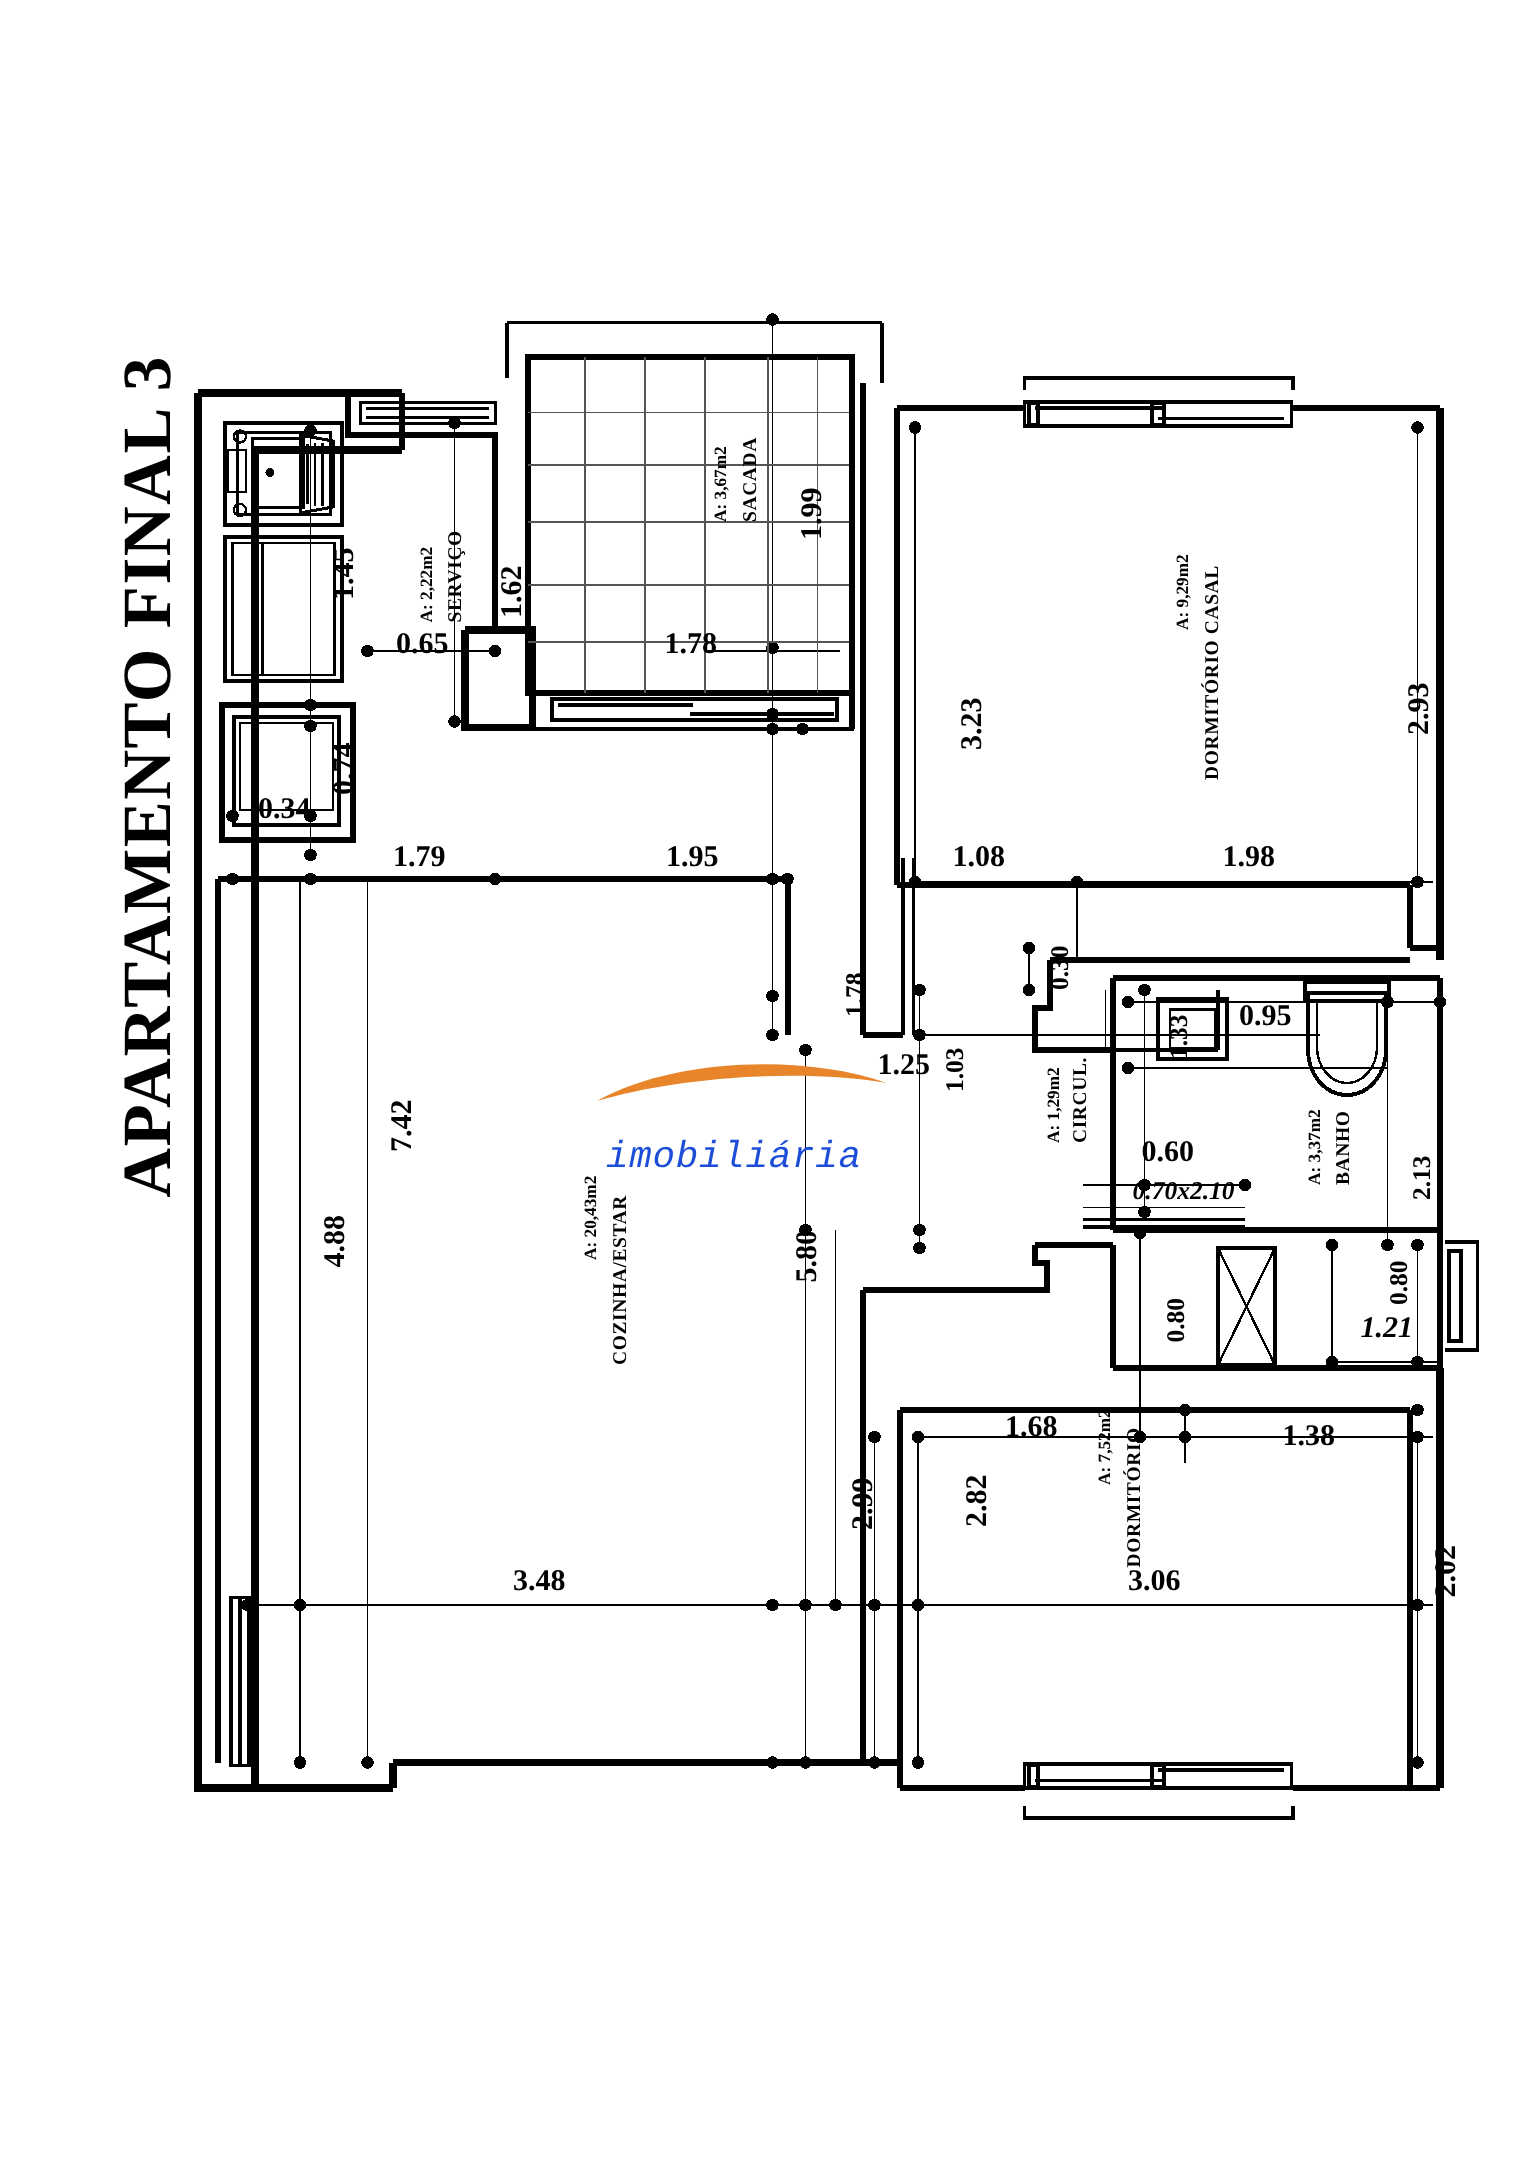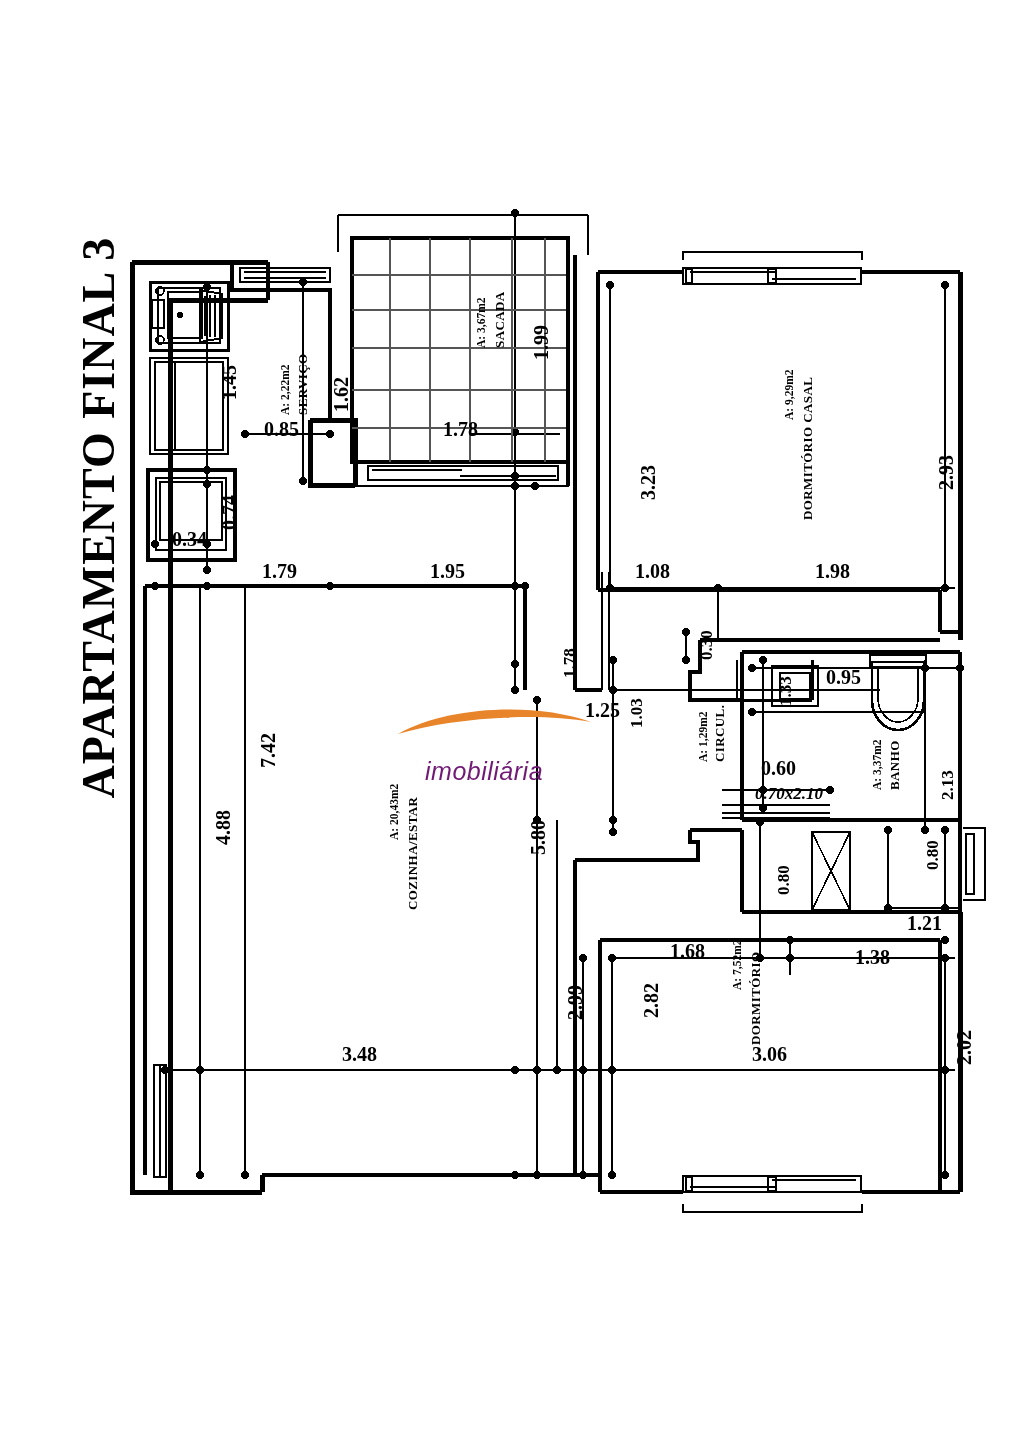--- a/index.html
+++ b/index.html
@@ -26,24 +26,24 @@
   
   .lbl{position:absolute;font-family:"Liberation Serif",serif;font-weight:700;white-space:nowrap;}
   .rot{transform:rotate(-90deg);transform-origin:left top;}
   .dim{font-size:20px;font-weight:700;}
   .dimS{font-size:17px;font-weight:700;}
   .room{font-size:13px;font-weight:700;letter-spacing:0.4px;}
   .roomA{font-size:11.5px;font-weight:700;}
 
   
   .wm-text{
-    position:absolute;left:425px;top:757px;
-    font-family:Liberation Sans, sans-serif;
+    position:absolute;left:404px;top:757px;
+    font-family:Liberation Mono, monospace;
     font-style:italic;font-size:25px;font-weight:400;
-    color:#701a75;letter-spacing:0.5px;
+    color:#1d4ed8;letter-spacing:0.5px;
   }
   .wm-swoosh{position:absolute;left:395px;top:700px;}
 </style>
 </head>
 <body>
 
 <div id="plan">
 
   <svg width="1018" height="1440" viewBox="0 0 1018 1440" shape-rendering="crispEdges">
 
@@ -354,44 +354,44 @@
   <div class="lbl room rot" style="left:887px;top:790px;">BANHO</div>
   <div class="lbl roomA rot" style="left:871px;top:790px;">A: 3,37m2</div>
   
   <div class="lbl room rot" style="left:748px;top:1045px;">DORMITÓRIO</div>
   <div class="lbl roomA rot" style="left:731px;top:990px;">A: 7,52m2</div>
 
   
   <div class="lbl dim rot" style="left:530px;top:360px;">1.99</div>
   <div class="lbl dim" style="left:443px;top:418px;">1.78</div>
   <div class="lbl dim rot" style="left:330px;top:412px;">1.62</div>
-  <div class="lbl dim" style="left:264px;top:418px;">0.85</div>
+  <div class="lbl dim" style="left:264px;top:418px;">0.65</div>
   <div class="lbl dim rot" style="left:218px;top:400px;">1.45</div>
   <div class="lbl dim rot" style="left:218px;top:530px;">0.74</div>
   <div class="lbl dim" style="left:172px;top:528px;">0.34</div>
   <div class="lbl dim" style="left:262px;top:560px;">1.79</div>
-  <div class="lbl dim" style="left:430px;top:560px;">1.95</div>
+  <div class="lbl dim" style="left:444px;top:560px;">1.95</div>
 
   <div class="lbl dim rot" style="left:637px;top:500px;">3.23</div>
   <div class="lbl dim rot" style="left:935px;top:490px;">2.93</div>
   <div class="lbl dim" style="left:635px;top:560px;">1.08</div>
   <div class="lbl dim" style="left:815px;top:560px;">1.98</div>
 
   <div class="lbl dimS rot" style="left:697px;top:660px;">0.30</div>
   <div class="lbl dimS rot" style="left:560px;top:678px;">1.78</div>
   <div class="lbl dim" style="left:585px;top:699px;">1.25</div>
   <div class="lbl dimS rot" style="left:627px;top:728px;">1.03</div>
 
   <div class="lbl dim" style="left:826px;top:666px;">0.95</div>
   <div class="lbl dimS rot" style="left:776px;top:706px;">1.33</div>
   <div class="lbl dim" style="left:761px;top:757px;">0.60</div>
   <div class="lbl dimS" style="left:755px;top:784px;font-style:italic;">0.70x2.10</div>
   <div class="lbl dimS rot" style="left:938px;top:800px;">2.13</div>
   <div class="lbl dimS rot" style="left:923px;top:870px;">0.80</div>
-  <div class="lbl dim" style="left:907px;top:912px;">1.21</div>
+  <div class="lbl dim" style="left:907px;top:874px;font-style:italic;">1.21</div>
   <div class="lbl dimS rot" style="left:774px;top:895px;">0.80</div>
 
   <div class="lbl dim rot" style="left:257px;top:768px;">7.42</div>
   <div class="lbl dim rot" style="left:212px;top:845px;">4.88</div>
   <div class="lbl dim" style="left:342px;top:1043px;">3.48</div>
   <div class="lbl dim rot" style="left:527px;top:855px;">5.80</div>
   <div class="lbl dim rot" style="left:564px;top:1020px;">2.99</div>
 
   <div class="lbl dim rot" style="left:640px;top:1018px;">2.82</div>
   <div class="lbl dim" style="left:670px;top:940px;font-family:Liberation Serif, serif;">1.68</div>

